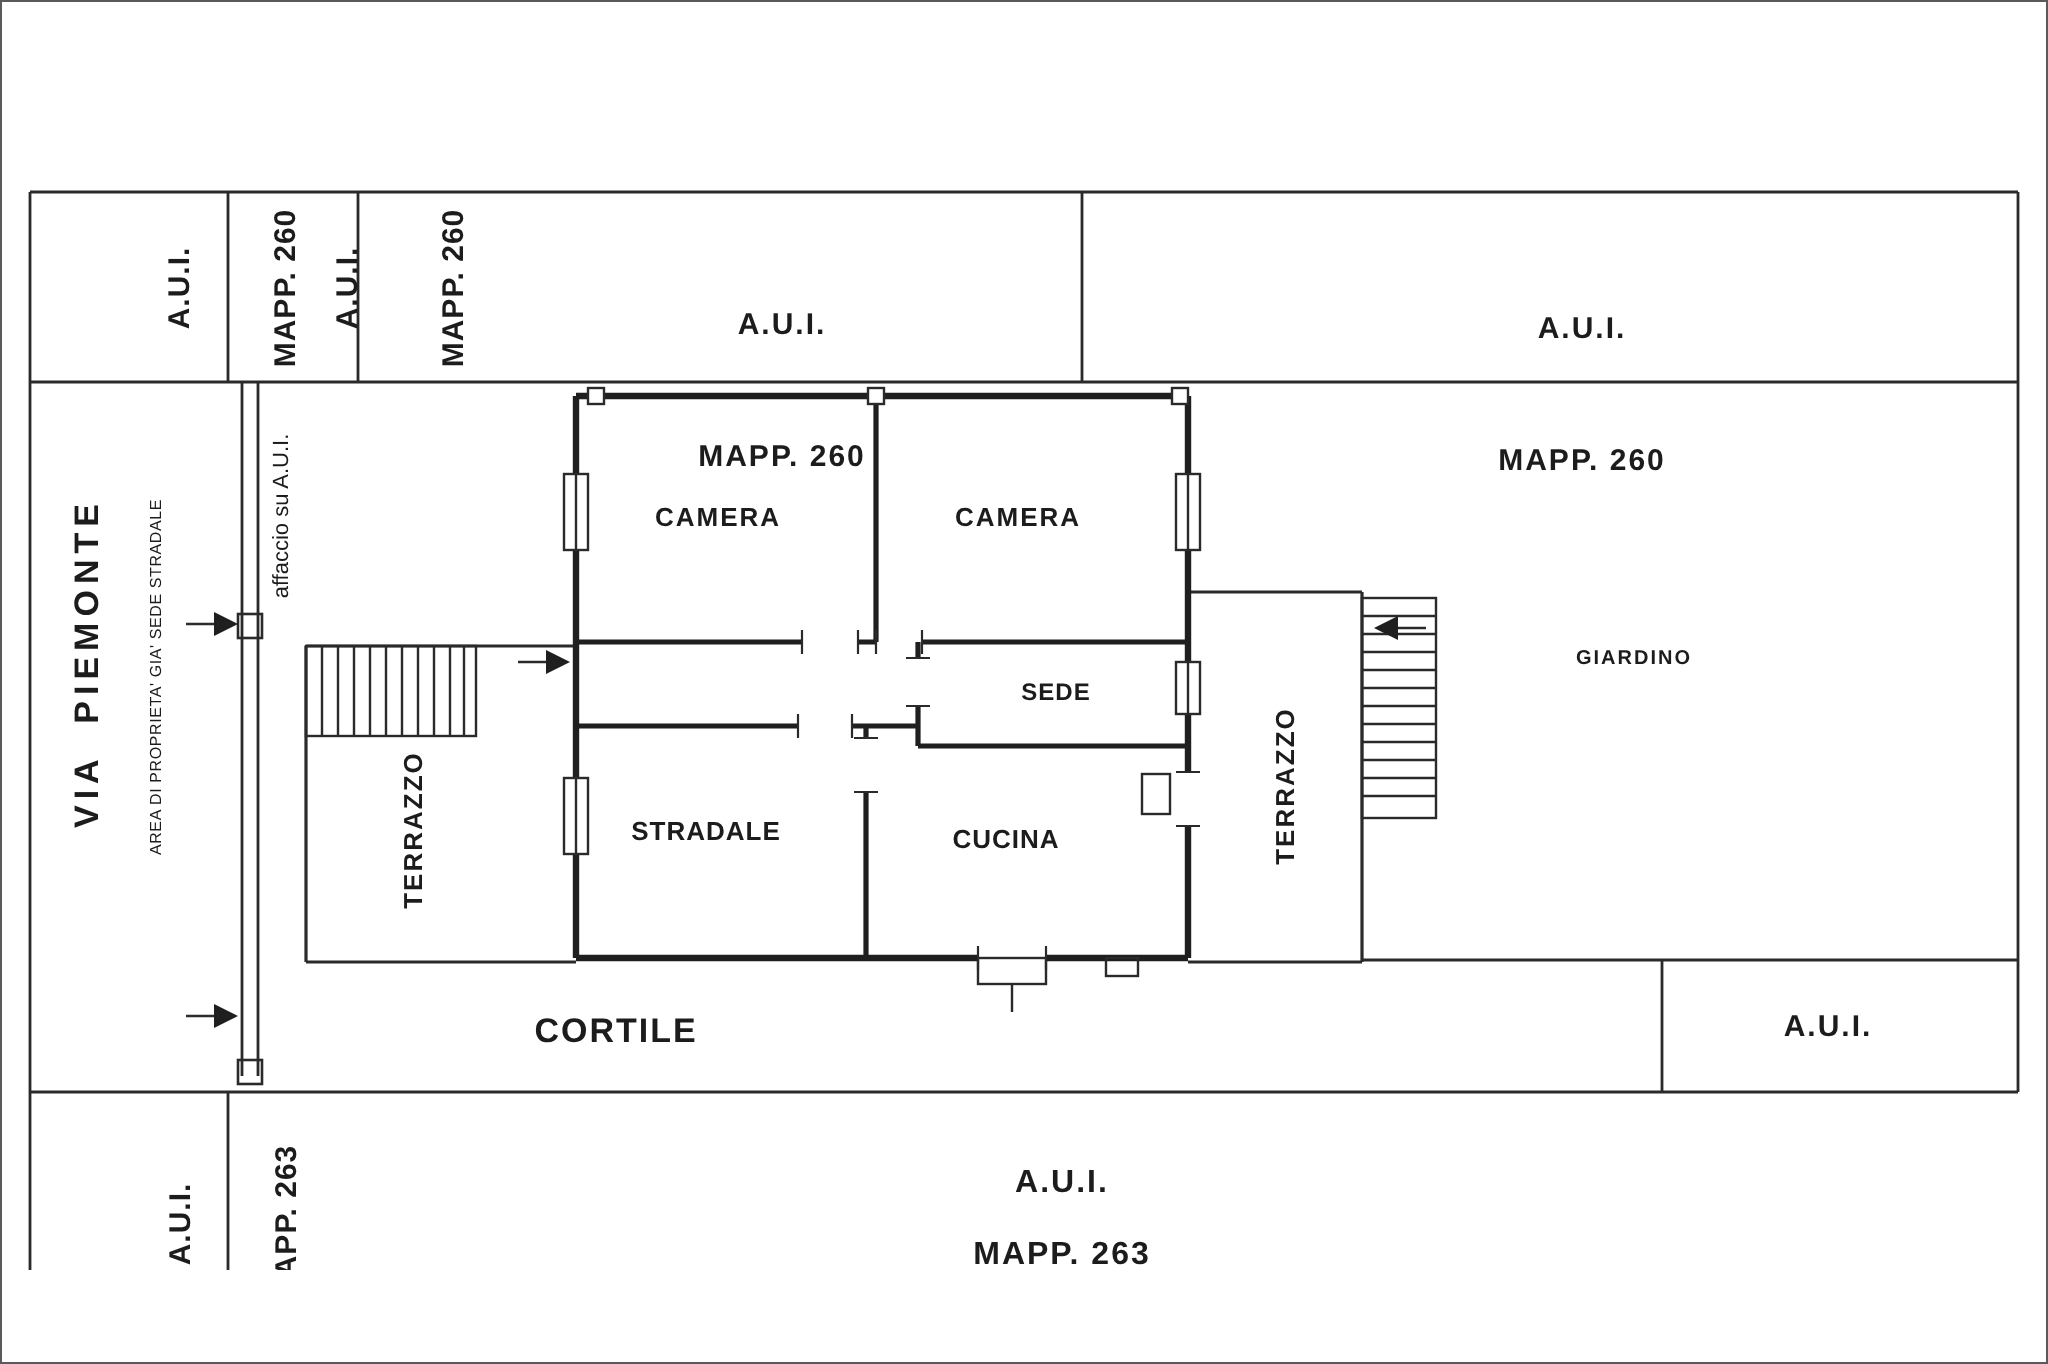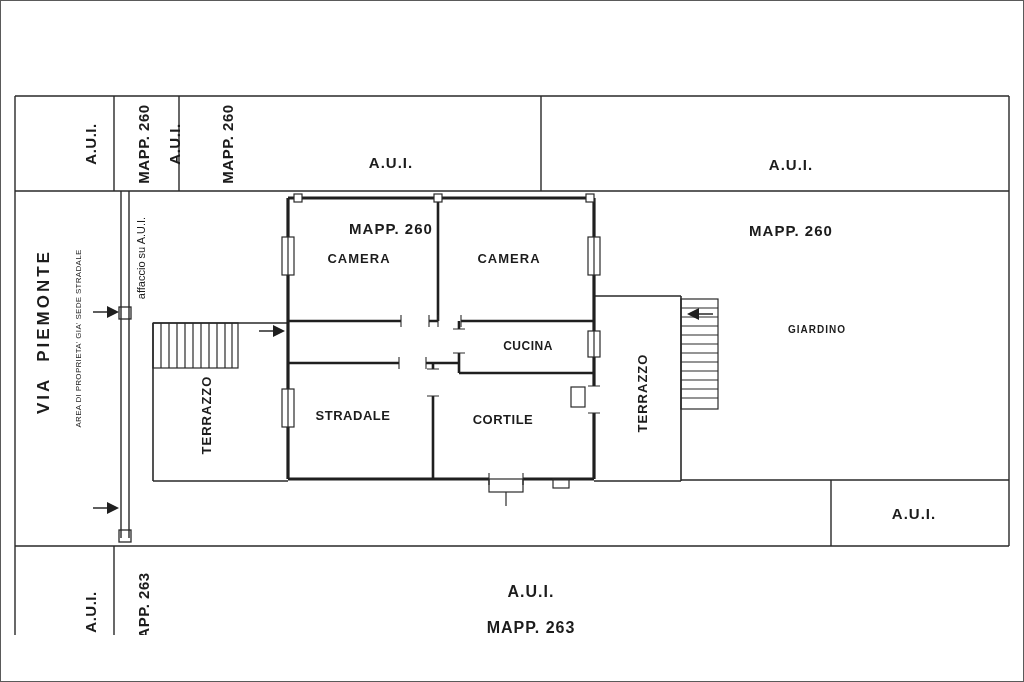--- a/index.html
+++ b/index.html
@@ -132,27 +132,28 @@
     <span>A.U.I.</span>
     <span>MAPP. 260</span>
   </div>
 
   <div class="lbl rot" style="left:-31px;top:327px;width:150px;height:22px;font-size:17px;font-weight:700;letter-spacing:3px">VIA  PIEMONTE</div>
   <div class="lbl rot" style="left:-22px;top:332px;width:200px;height:11px;font-size:8px;letter-spacing:.3px">AREA DI PROPRIETA' GIA' SEDE STRADALE</div>
   <div class="lbl rot" style="left:81px;top:250px;width:120px;height:14px;font-size:11px">affaccio su A.U.I.</div>
 
   <div class="lbl" style="left:288px;top:250px;width:140px;font-size:13px;font-weight:600;letter-spacing:1px">CAMERA</div>
   <div class="lbl" style="left:438px;top:250px;width:140px;font-size:13px;font-weight:600;letter-spacing:1px">CAMERA</div>
-  <div class="lbl" style="left:477px;top:338px;width:100px;font-size:12px;font-weight:600;letter-spacing:.5px">CUCINA</div>
+  <div class="lbl" style="left:477px;top:338px;width:100px;font-size:12px;font-weight:600;letter-spacing:.5px">SEDE</div>
   <div class="lbl" style="left:282px;top:407px;width:140px;font-size:13px;font-weight:600;letter-spacing:.5px">STRADALE</div>
-  <div class="lbl" style="left:432px;top:411px;width:140px;font-size:13px;font-weight:600;letter-spacing:.5px">CORTILE</div>
+  <div class="lbl" style="left:432px;top:411px;width:140px;font-size:13px;font-weight:600;letter-spacing:.5px">CUCINA</div>
   <div class="lbl rot" style="left:161px;top:406px;width:90px;height:16px;font-size:13px;font-weight:600;letter-spacing:1px">TERRAZZO</div>
   <div class="lbl rot" style="left:597px;top:384px;width:90px;height:16px;font-size:13px;font-weight:600;letter-spacing:1px">TERRAZZO</div>
 
   <div class="lbl" style="left:736px;top:323px;width:160px;font-size:10px;font-weight:600;letter-spacing:1px">GIARDINO</div>
+  <div class="lbl" style="left:227px;top:505px;width:160px;font-size:17px;font-weight:700;letter-spacing:1px">CORTILE</div>
   <div class="lbl" style="left:843px;top:504px;width:140px;font-size:15px;font-weight:600;letter-spacing:1px">A.U.I.</div>
 
   <div class="band" style="left:0;top:546px;width:1024px;height:88px">
     <div class="lbl" style="left:430px;top:36px;width:200px;font-size:16px;font-weight:700;letter-spacing:1px">A.U.I.</div>
     <div class="lbl" style="left:430px;top:72px;width:200px;font-size:16px;font-weight:700;letter-spacing:1px">MAPP. 263</div>
     <div class="lbl rot two-line" style="left:7px;top:48px;width:110px;height:34px">
       <span>A.U.I.</span>
       <span>MAPP. 263</span>
     </div>
   </div>

